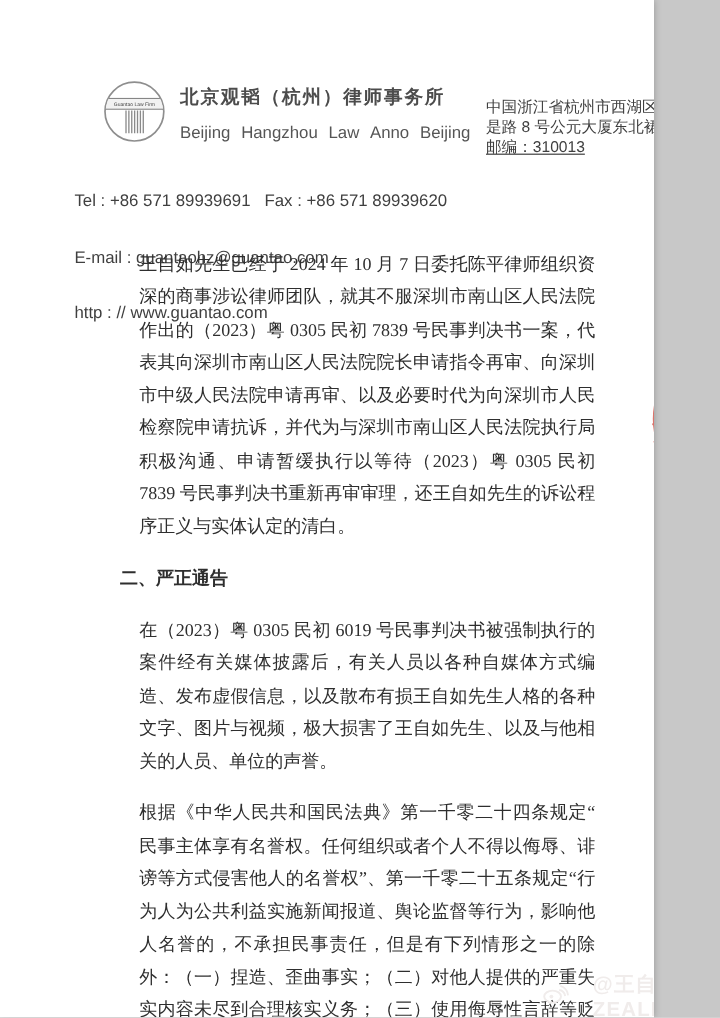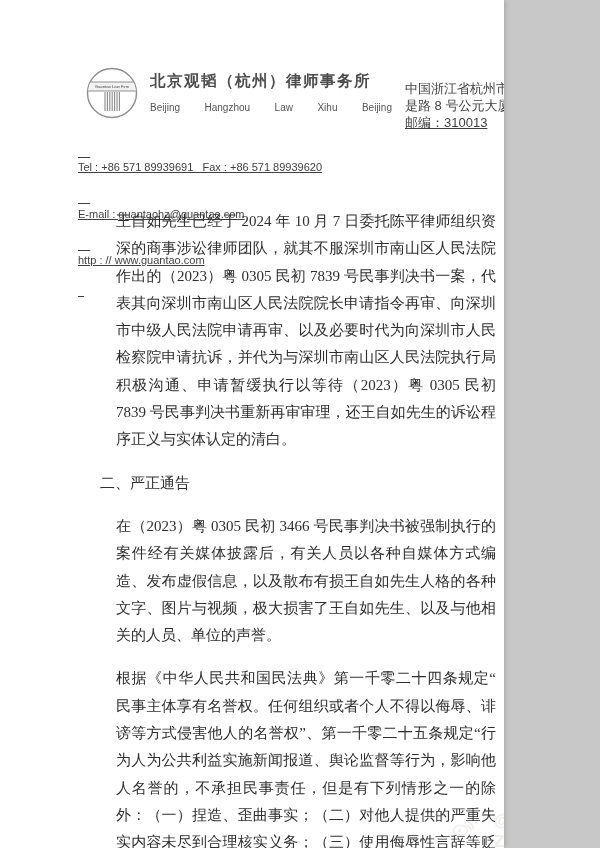--- a/index.html
+++ b/index.html
@@ -1,55 +1,55 @@
 <!DOCTYPE html>
 <html><head>
 <meta charset="utf-8">
 <style>
   html,body{margin:0;padding:0;background:#c8c8c8;}
   .page{
     position:relative;
-    width:504px;height:848px;
+    width:545px;height:848px;
     background:#ffffff;
     overflow:hidden;
     font-family:"Liberation Sans", sans-serif;
     box-shadow:0 0 6px rgba(0,0,0,.25);
   }
   
   .logo{position:absolute;left:85px;top:65px;width:54px;height:56px;}
   .firm-zh{
     position:absolute;left:150px;top:71px;width:250px;
     font-size:15.5px;font-weight:600;color:#4c4c4c;letter-spacing:1.5px;
     font-family:"Liberation Serif", serif;
   }
   .firm-en{
     position:absolute;left:150px;top:102px;width:242px;
     display:flex;justify-content:space-between;
-    font-size:10px;color:#555;font-weight:500;
+    font-size:14px;color:#555;font-weight:500;
   }
   .contact{
-    position:absolute;left:78px;top:129px;
-    font-size:11px;color:#3f3f3f;line-height:15.5px;white-space:pre;text-decoration:underline;
+    position:absolute;left:62px;top:129px;
+    font-size:14px;color:#3f3f3f;line-height:15.5px;white-space:pre;
   }
   .address{
     position:absolute;left:405px;top:80px;width:162px;
     font-size:13px;color:#3f3f3f;
   }
   .address .zh{line-height:17px;}
   .address .zip{line-height:17px;margin:0 0 2px 0;text-decoration:underline;}
   .address .en{line-height:16.5px;}
   
   .doc-body{
     position:absolute;left:100px;top:192px;width:412px;
     font-family:"Liberation Serif", serif;
     font-size:15px;color:#2e2e2e;line-height:27.3px;
     text-align:justify;
   }
   .doc-body p{margin:16px;}
-  .doc-body .heading{font-weight:normal;margin:0 0 0 0;}
+  .doc-body .heading{font-weight:bold;margin:0 0 0 0;}
   .doc-body .p3{margin-top:12px;}
   
   .seal{
     position:absolute;left:540px;top:281px;width:136px;height:136px;
     transform:rotate(-22deg);
     opacity:.82;
   }
   
   .watermark{
     position:absolute;left:452px;top:818px;height:24px;
@@ -88,39 +88,39 @@
         </g>
       </g>
     </svg>
   </div>
 
   <div class="firm-zh">北京观韬（杭州）律师事务所</div>
   <div class="firm-en">
     <span>Beijing</span>
     <span>Hangzhou</span>
     <span>Law</span>
-    <span>Xihu</span>
+    <span>Anno</span>
     <span>Beijing</span>
   </div>
 
   <div class="contact">
     <div>Tel : +86 571 89939691   Fax : +86 571 89939620</div>
     <div>E-mail : guantaohz@guantao.com</div>
     <div>http : // www.guantao.com</div>
   </div>
 
   <div class="address">
     <div class="zh">中国浙江省杭州市西湖区求是路 8 号公元大厦东北裙楼</div>
     <div class="zip">邮编：310013</div>
   </div>
 
   <div class="doc-body">
     <p>王自如先生已经于 2024 年 10 月 7 日委托陈平律师组织资深的商事涉讼律师团队，就其不服深圳市南山区人民法院作出的（2023）粤 0305 民初 7839 号民事判决书一案，代表其向深圳市南山区人民法院院长申请指令再审、向深圳市中级人民法院申请再审、以及必要时代为向深圳市人民检察院申请抗诉，并代为与深圳市南山区人民法院执行局积极沟通、申请暂缓执行以等待（2023）粤 0305 民初 7839 号民事判决书重新再审审理，还王自如先生的诉讼程序正义与实体认定的清白。</p>
     <p class="heading">二、严正通告</p>
-    <p>在（2023）粤 0305 民初 3466 号民事判决书被强制执行的案件经有关媒体披露后，有关人员以各种自媒体方式编造、发布虚假信息，以及散布有损王自如先生人格的各种文字、图片与视频，极大损害了王自如先生、以及与他相关的人员、单位的声誉。</p>
+    <p>在（2023）粤 0305 民初 6019 号民事判决书被强制执行的案件经有关媒体披露后，有关人员以各种自媒体方式编造、发布虚假信息，以及散布有损王自如先生人格的各种文字、图片与视频，极大损害了王自如先生、以及与他相关的人员、单位的声誉。</p>
     <p class="p3">根据《中华人民共和国民法典》第一千零二十四条规定“ 民事主体享有名誉权。任何组织或者个人不得以侮辱、诽谤等方式侵害他人的名誉权”、第一千零二十五条规定“行为人为公共利益实施新闻报道、舆论监督等行为，影响他人名誉的，不承担民事责任，但是有下列情形之一的除外：（一）捏造、歪曲事实；（二）对他人提供的严重失实内容未尽到合理核实义务；（三）使用侮辱性言辞等贬损他人名誉”，根据《中华人民共和国刑法》第二百四十六条之规定“以暴力或者其他方法公然侮辱他人或者捏造事实诽谤他人，情节严重的，处三年以下有期徒刑、拘役、管制或者剥夺政治权利”，有关人员通过各种自媒体账号肆意捏造事实散布虚假信息、或者实施在网络平台</p>
   </div>
 
   <div class="seal">
     <svg width="136" height="136" viewBox="0 0 136 136">
       <defs>
         <path id="sealTopArc" d="M 12,76 A 56,56 0 1 1 124,76" fill="none"></path>
         <path id="sealBottomArc" d="M 20,98 A 50,50 0 0 0 116,98" fill="none"></path>
       </defs>
       <circle cx="68" cy="68" r="62" fill="none" stroke="#d4564d" stroke-width="4"></circle>

